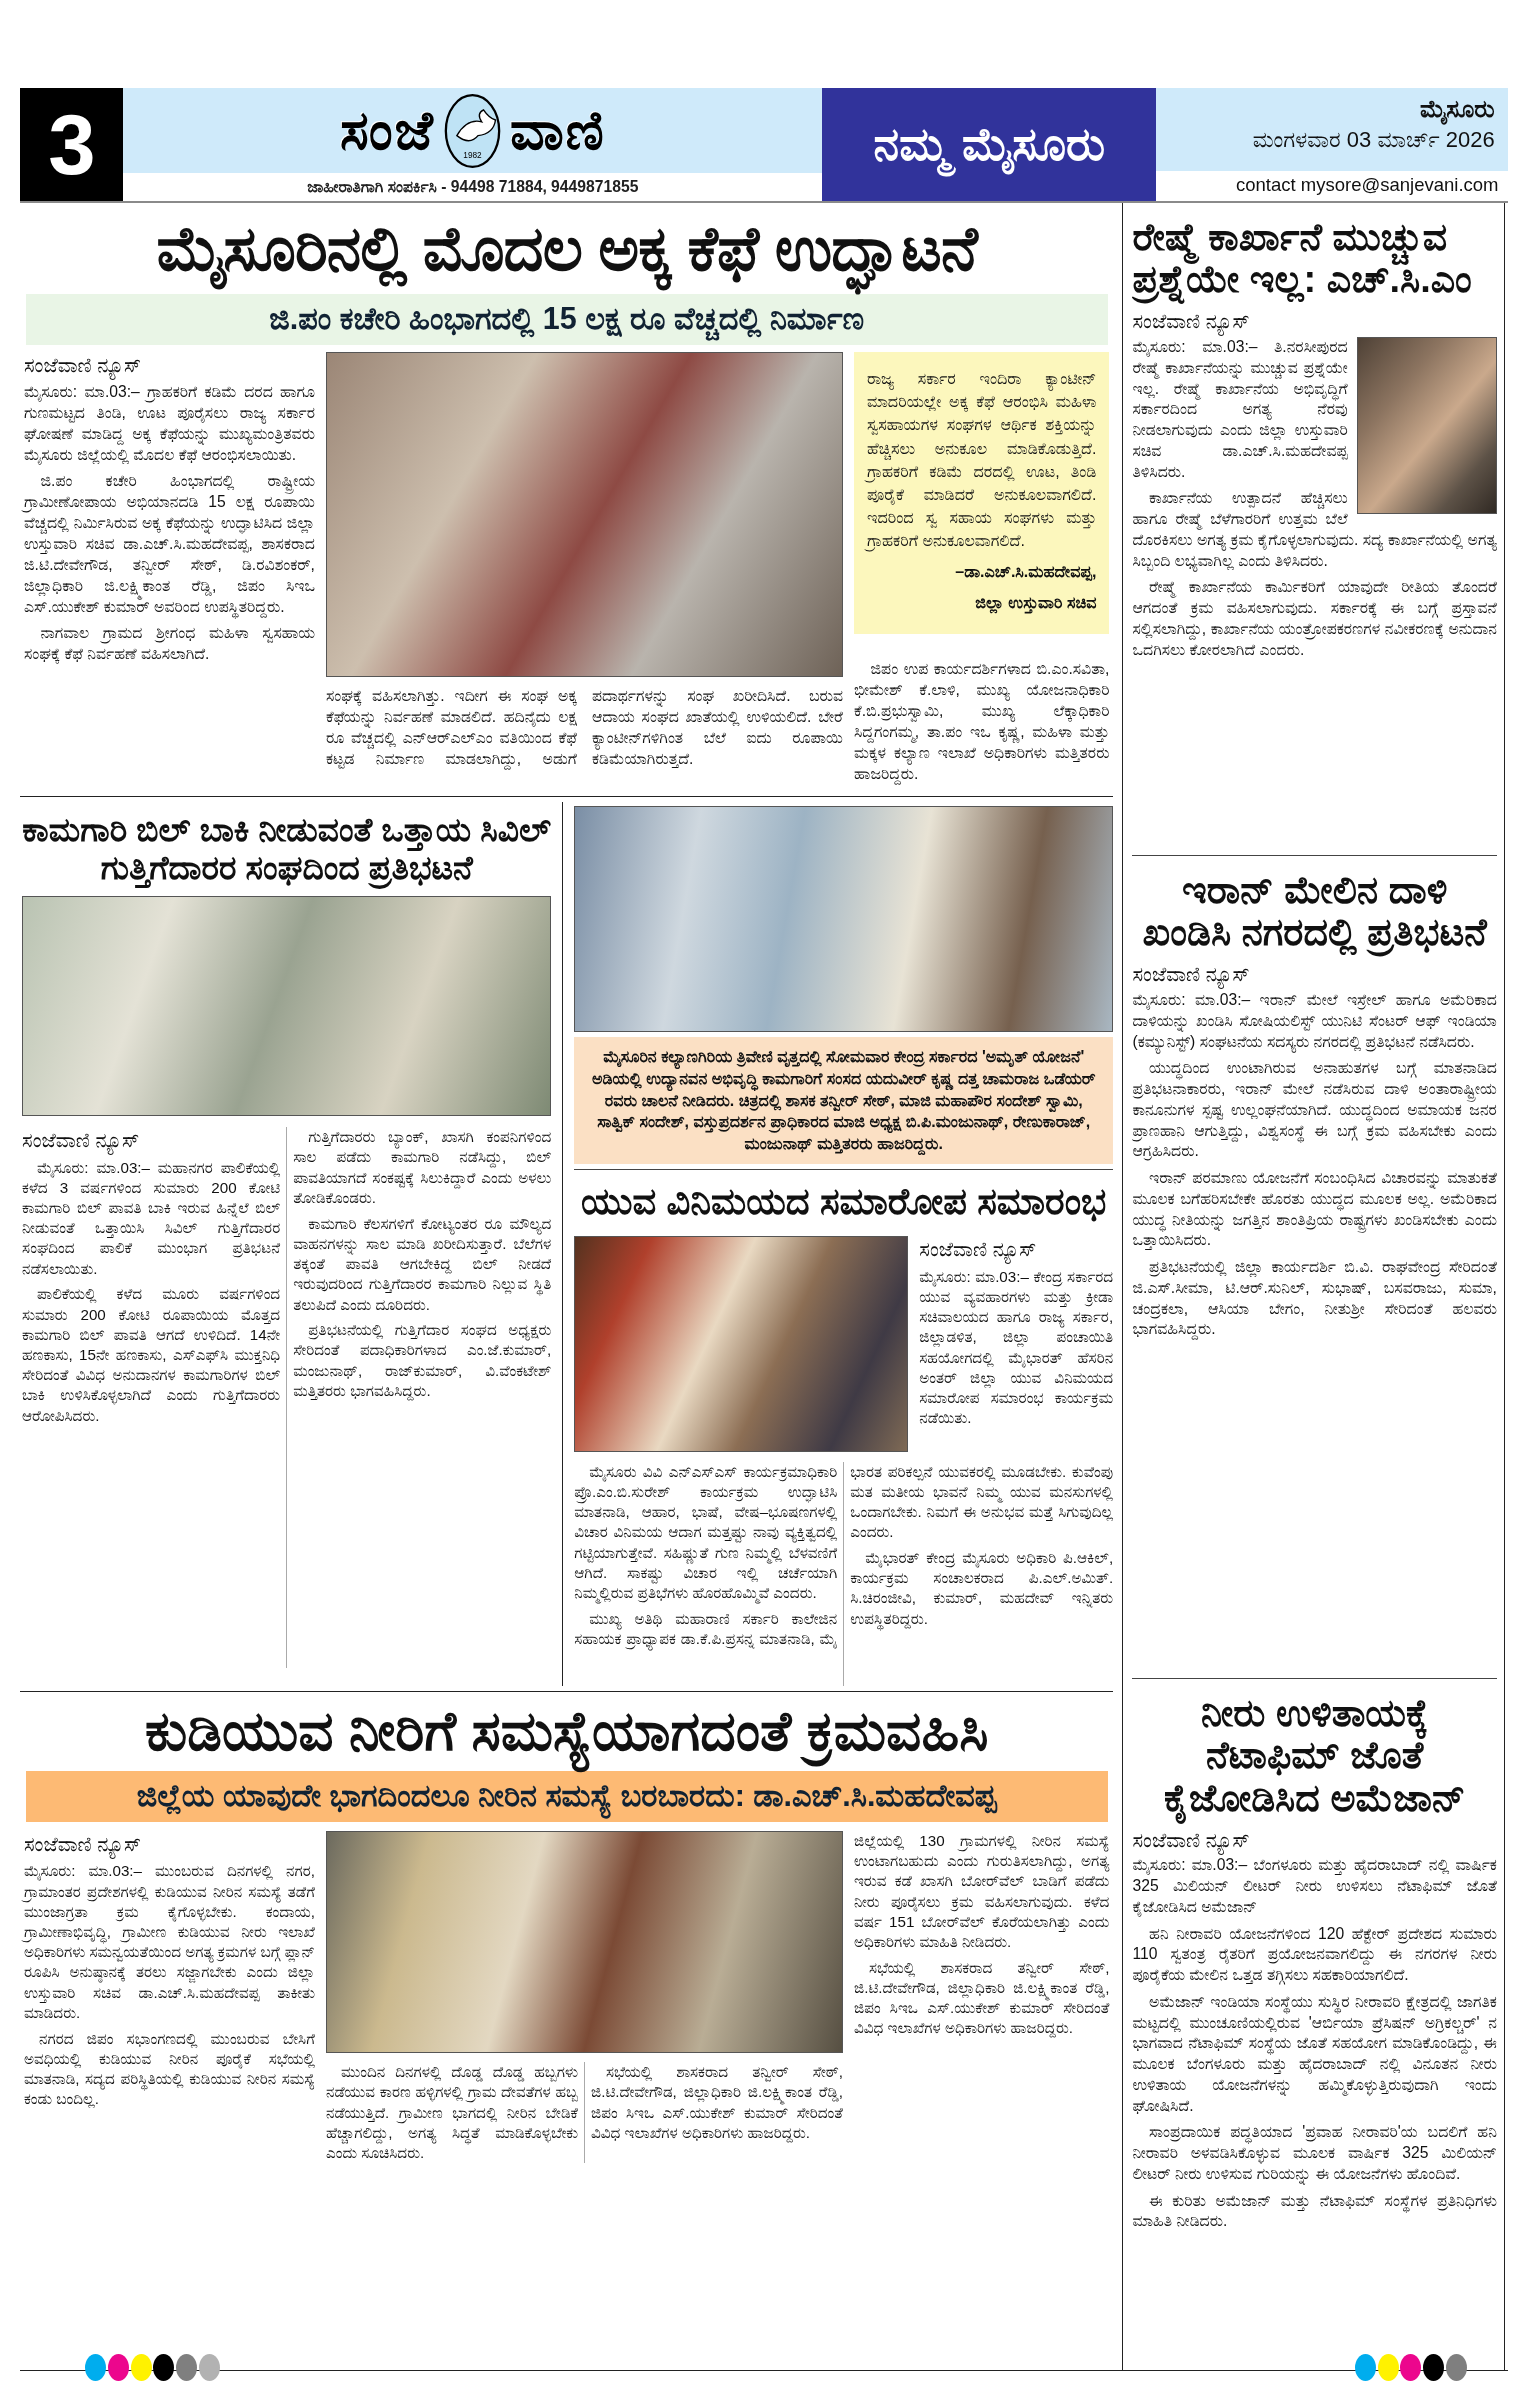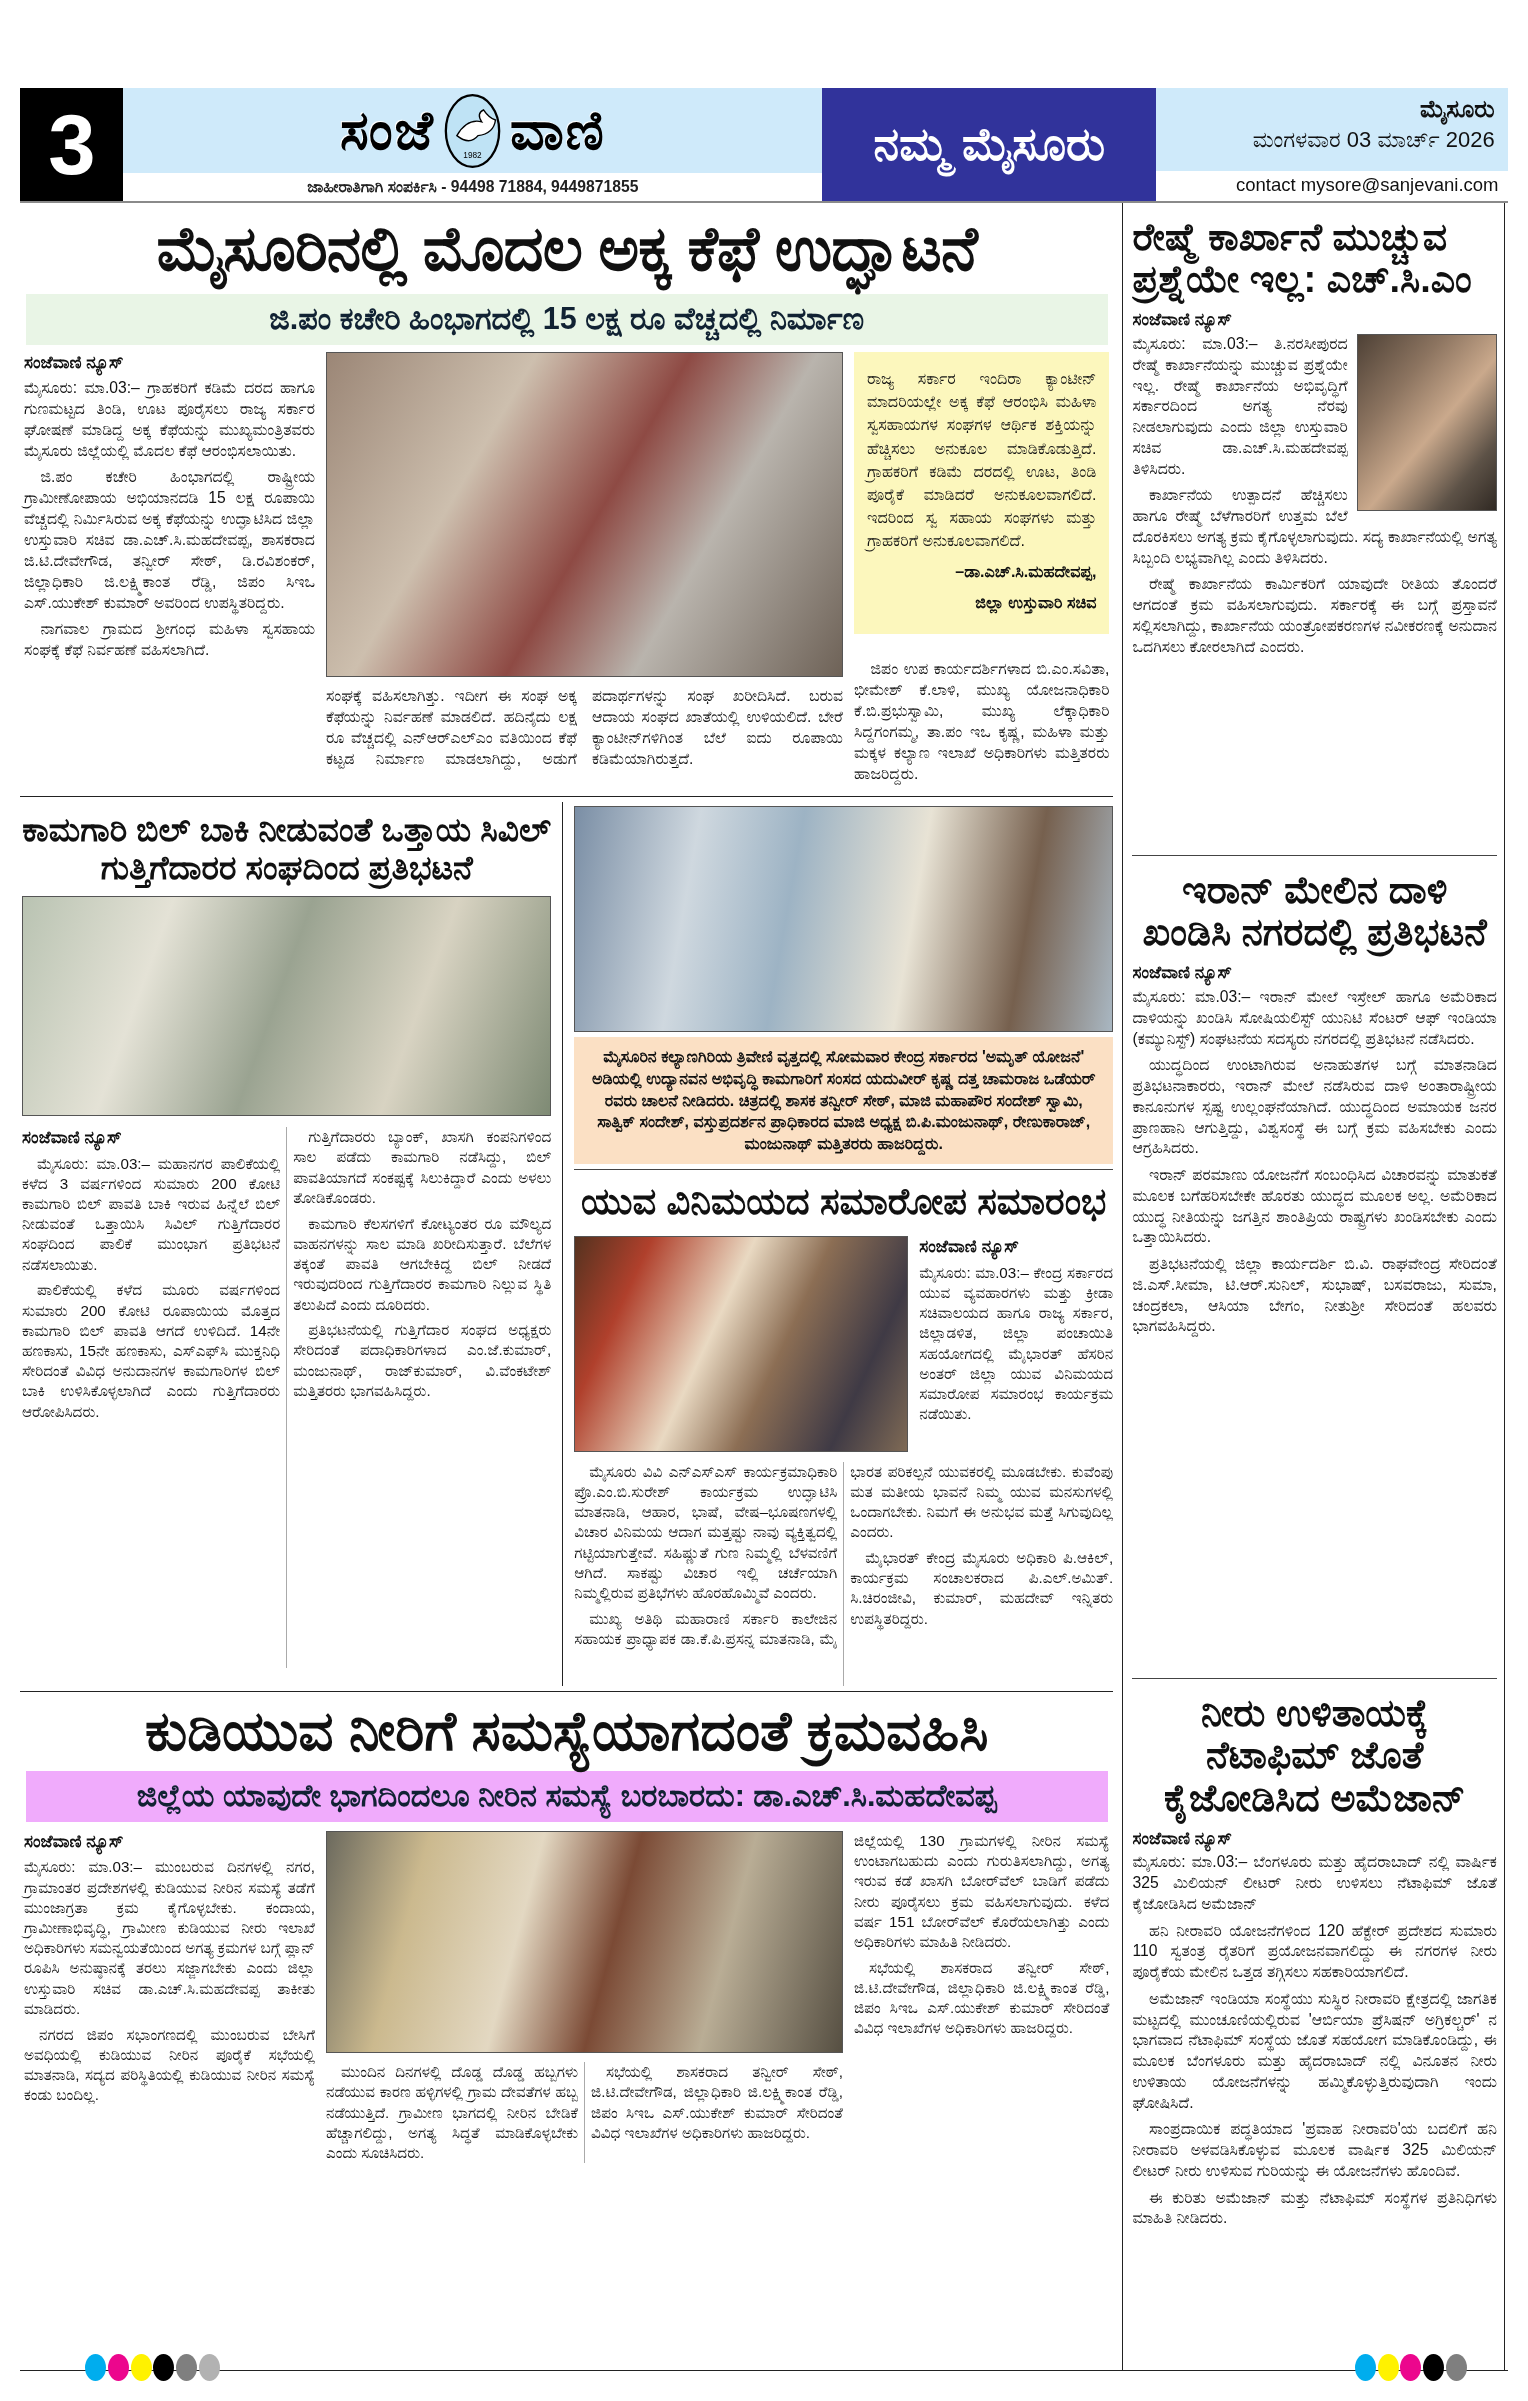--- a/index.html
+++ b/index.html
@@ -41,23 +41,23 @@
   .date-bottom { height:30.5px; background:#fff; text-align:right; font-size:18.5px; padding:3.7px 9.2px 0 0; }
 
   
   .content { display:flex; border-bottom:1.8px solid #222; }
   .left-zone { width:1102px; padding-right:9.2px; }
   .right-zone { width:383px; border-left:1.8px solid #222; border-right:1.8px solid #222; padding:5.5px 7.4px 0 9.2px; }
 
   h1.main-head { font-size:62px; font-weight:bold; text-align:center; line-height:1.08; padding:13px 0 9.2px 0; letter-spacing:-0.9px; }
   .subhead { font-weight:bold; font-size:30.5px; text-align:center; padding:7.4px 5.5px; margin:1.8px 5.5px 7.4px 5.5px; }
   .subhead.green { background:#e9f5e6; color:#123; }
-  .subhead.lavender { background:#f0abfc; color:#123; }
-
-  .byline { font-weight:bold; font-size:17px; margin-bottom:3.7px; }
+  .subhead.lavender { background:#fdba74; color:#123; }
+
+  .byline { font-weight:normal; font-size:20px; margin-bottom:3.7px; }
   .bodytxt { font-size:15.7px; line-height:1.33; text-align:justify; }
   .bodytxt p { margin-bottom:5.5px; text-indent:16.6px; }
   .bodytxt p.nofirst { text-indent:0; }
 
   
   .main-article-grid { display:grid; grid-template-columns:291px 517px 1fr; gap:11px; min-height:418px; padding:0 3.7px; }
   .photo { border:0.9px solid #555; }
   .photo-main { height:325px; background:linear-gradient(120deg,#9b8676 0%,#cdbfae 30%,#8e4a44 52%,#b9b4ad 70%,#6e6257 100%); }
   .caption-2col { margin-top:9px; columns:2; column-gap:15px; font-size:15.7px; line-height:1.33; text-align:justify; }
   .quote-box { background:#fcf7bd; padding:15px 13px; font-size:16px; line-height:1.45; text-align:justify; }

